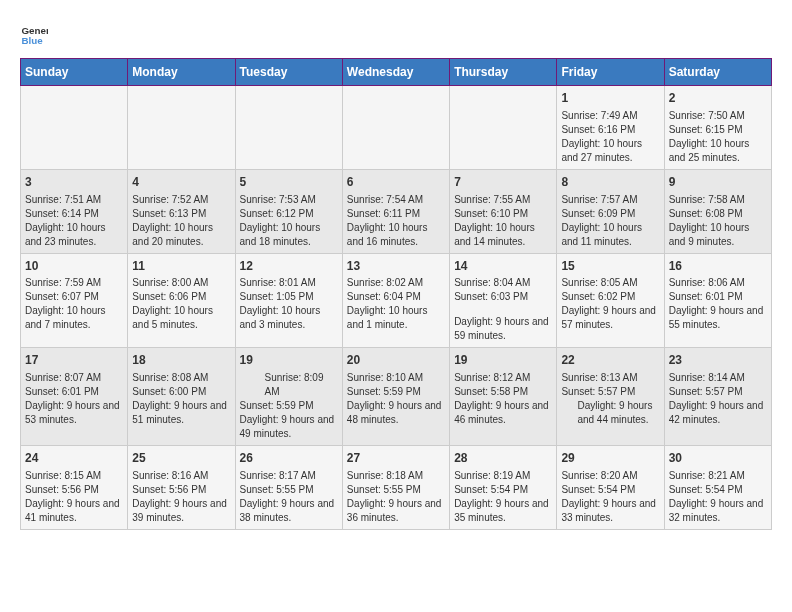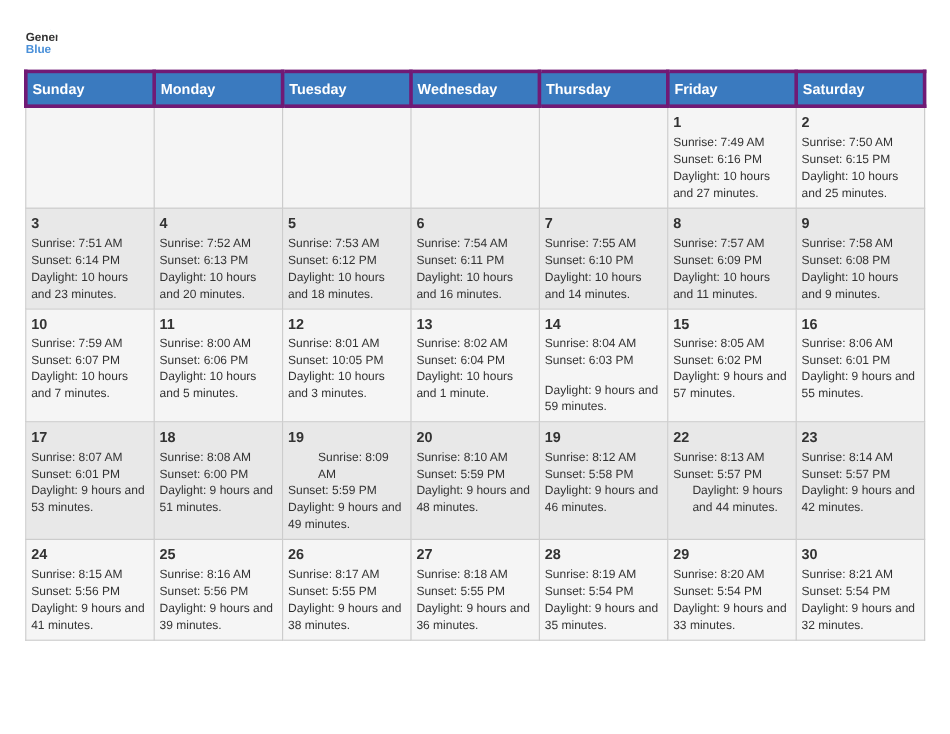--- a/index.html
+++ b/index.html
@@ -42,21 +42,21 @@
       border-collapse: collapse;
       table-layout: fixed;
     }
     thead th {
       background-color: #3a7abf;
       color: #fff;
       font-size: 12px;
       font-weight: bold;
       padding: 6px 4px;
       text-align: left;
-      border: 3px solid #701a75;
+      border: 1px solid #701a75;
     }
     tbody tr {
       height: 80px;
     }
     tbody tr:nth-child(odd) {
       background-color: #f5f5f5;
     }
     tbody tr:nth-child(even) {
       background-color: #e8e8e8;
     }
@@ -181,21 +181,21 @@
         </td>
         <td>
           <span class="day-number">11</span>
           <span style="display: block;">Sunrise: 8:00 AM</span>
           <span style="display: block;">Sunset: 6:06 PM</span>
           <span style="display: block;">Daylight: 10 hours and 5 minutes.</span>
         </td>
         <td>
           <span class="day-number">12</span>
           <span style="display: block;">Sunrise: 8:01 AM</span>
-          <span style="display: block;">Sunset: 10:05 PM</span>
+          <span style="display: block;">Sunset: 1:05 PM</span>
           <span style="display: block;">Daylight: 10 hours and 3 minutes.</span>
         </td>
         <td>
           <span class="day-number">13</span>
           <span style="display: block;">Sunrise: 8:02 AM</span>
           <span style="display: block;">Sunset: 6:04 PM</span>
           <span style="display: block;">Daylight: 10 hours and 1 minute.</span>
         </td>
         <td>
           <span class="day-number">14</span>

